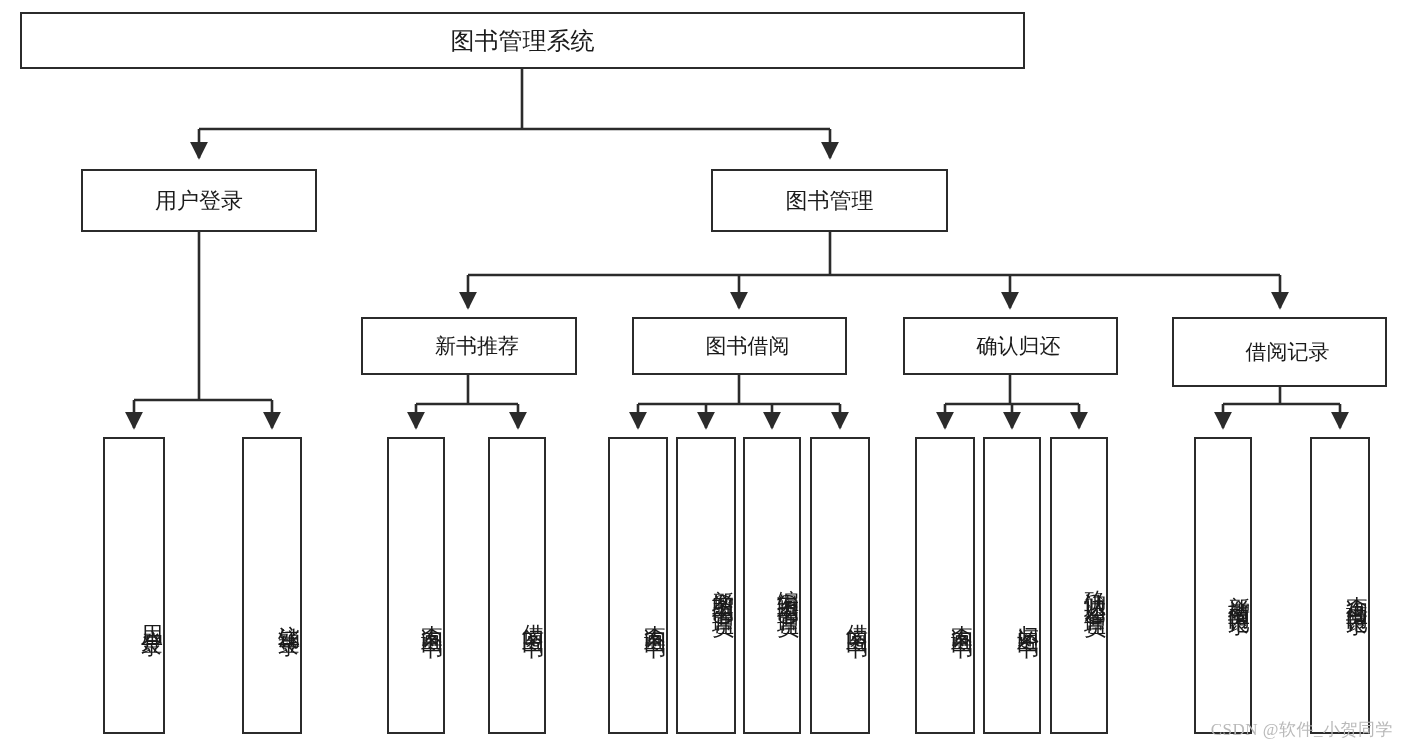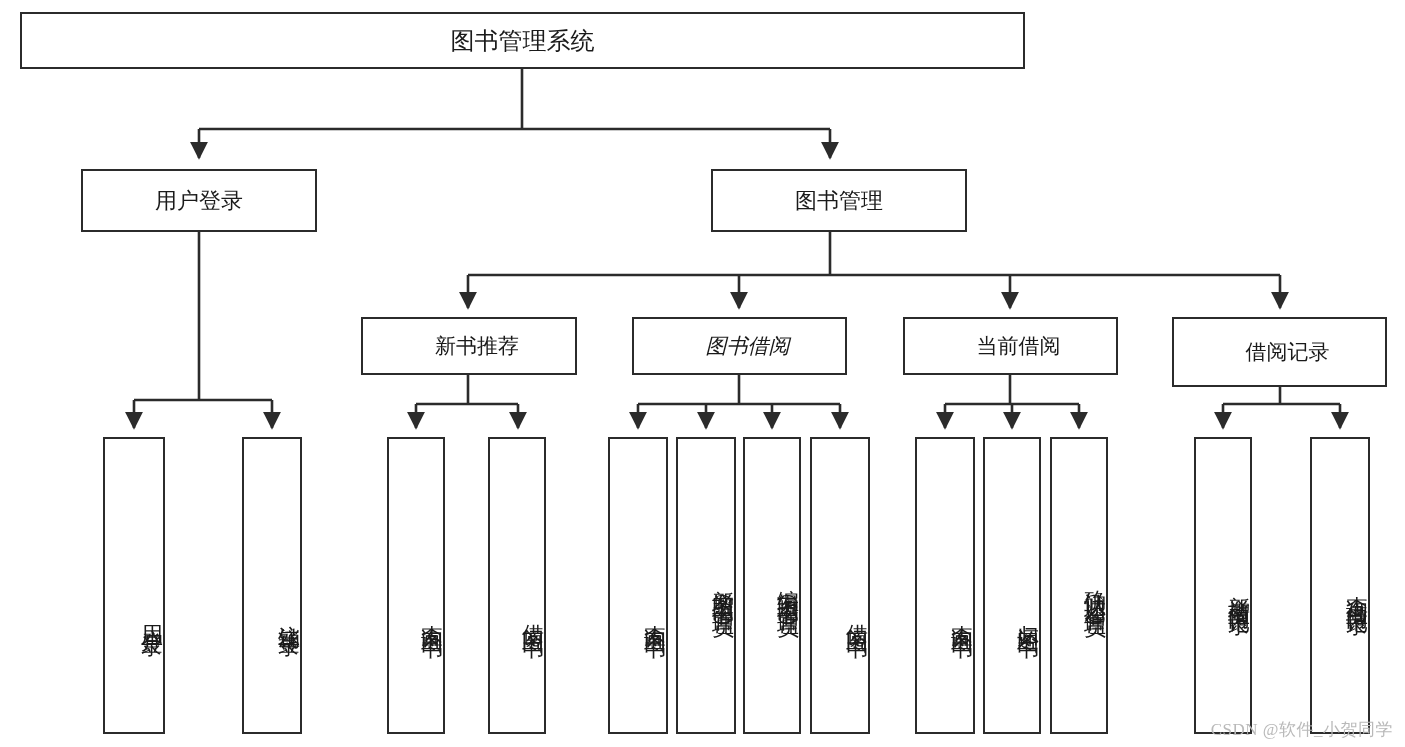--- a/index.html
+++ b/index.html
@@ -123,25 +123,25 @@
       <path d="M 1280 375 L 1280 404"></path>
       <path d="M 1223 404 L 1340 404"></path>
       <path d="M 1223 404 L 1223 428" marker-end="url(#arrow)"></path>
       <path d="M 1340 404 L 1340 428" marker-end="url(#arrow)"></path>
     </g>
   </svg>
 
   <div class="node level-0" style="left:20px; top:12px; width:1005px; height:57px;">图书管理系统</div>
 
   <div class="node level-1" style="left:81px; top:169px; width:236px; height:63px;">用户登录</div>
-  <div class="node level-1" style="left:711px; top:169px; width:256px; height:63px;">图书管理</div>
+  <div class="node level-1" style="left:711px; top:169px; width:237px; height:63px;">图书管理</div>
 
   <div class="node level-2" style="left:361px; top:317px; width:216px; height:58px;">新书推荐</div>
-  <div class="node level-2" style="left:632px; top:317px; width:215px; height:58px;font-style:italic;">图书借阅</div>
-  <div class="node level-2" style="left:903px; top:317px; width:215px; height:58px;">当前借阅</div>
+  <div class="node level-2" style="left:632px; top:317px; width:215px; height:58px;">图书借阅</div>
+  <div class="node level-2" style="left:903px; top:317px; width:215px; height:58px;">确认归还</div>
   <div class="node level-2" style="left:1172px; top:317px; width:215px; height:70px;">借阅记录</div>
 
   <div class="node leaf" style="left:103px; top:437px; width:62px; height:297px;">用户登录</div>
   <div class="node leaf" style="left:242px; top:437px; width:60px; height:297px;">注销登录</div>
 
   <div class="node leaf" style="left:387px; top:437px; width:58px; height:297px;">查询图书</div>
   <div class="node leaf" style="left:488px; top:437px; width:58px; height:297px;">借阅图书</div>
 
   <div class="node leaf" style="left:608px; top:437px; width:60px; height:297px;">查询图书</div>
   <div class="node leaf tall-text" style="left:676px; top:437px; width:60px; height:297px;">新增图书（管理员）</div>

